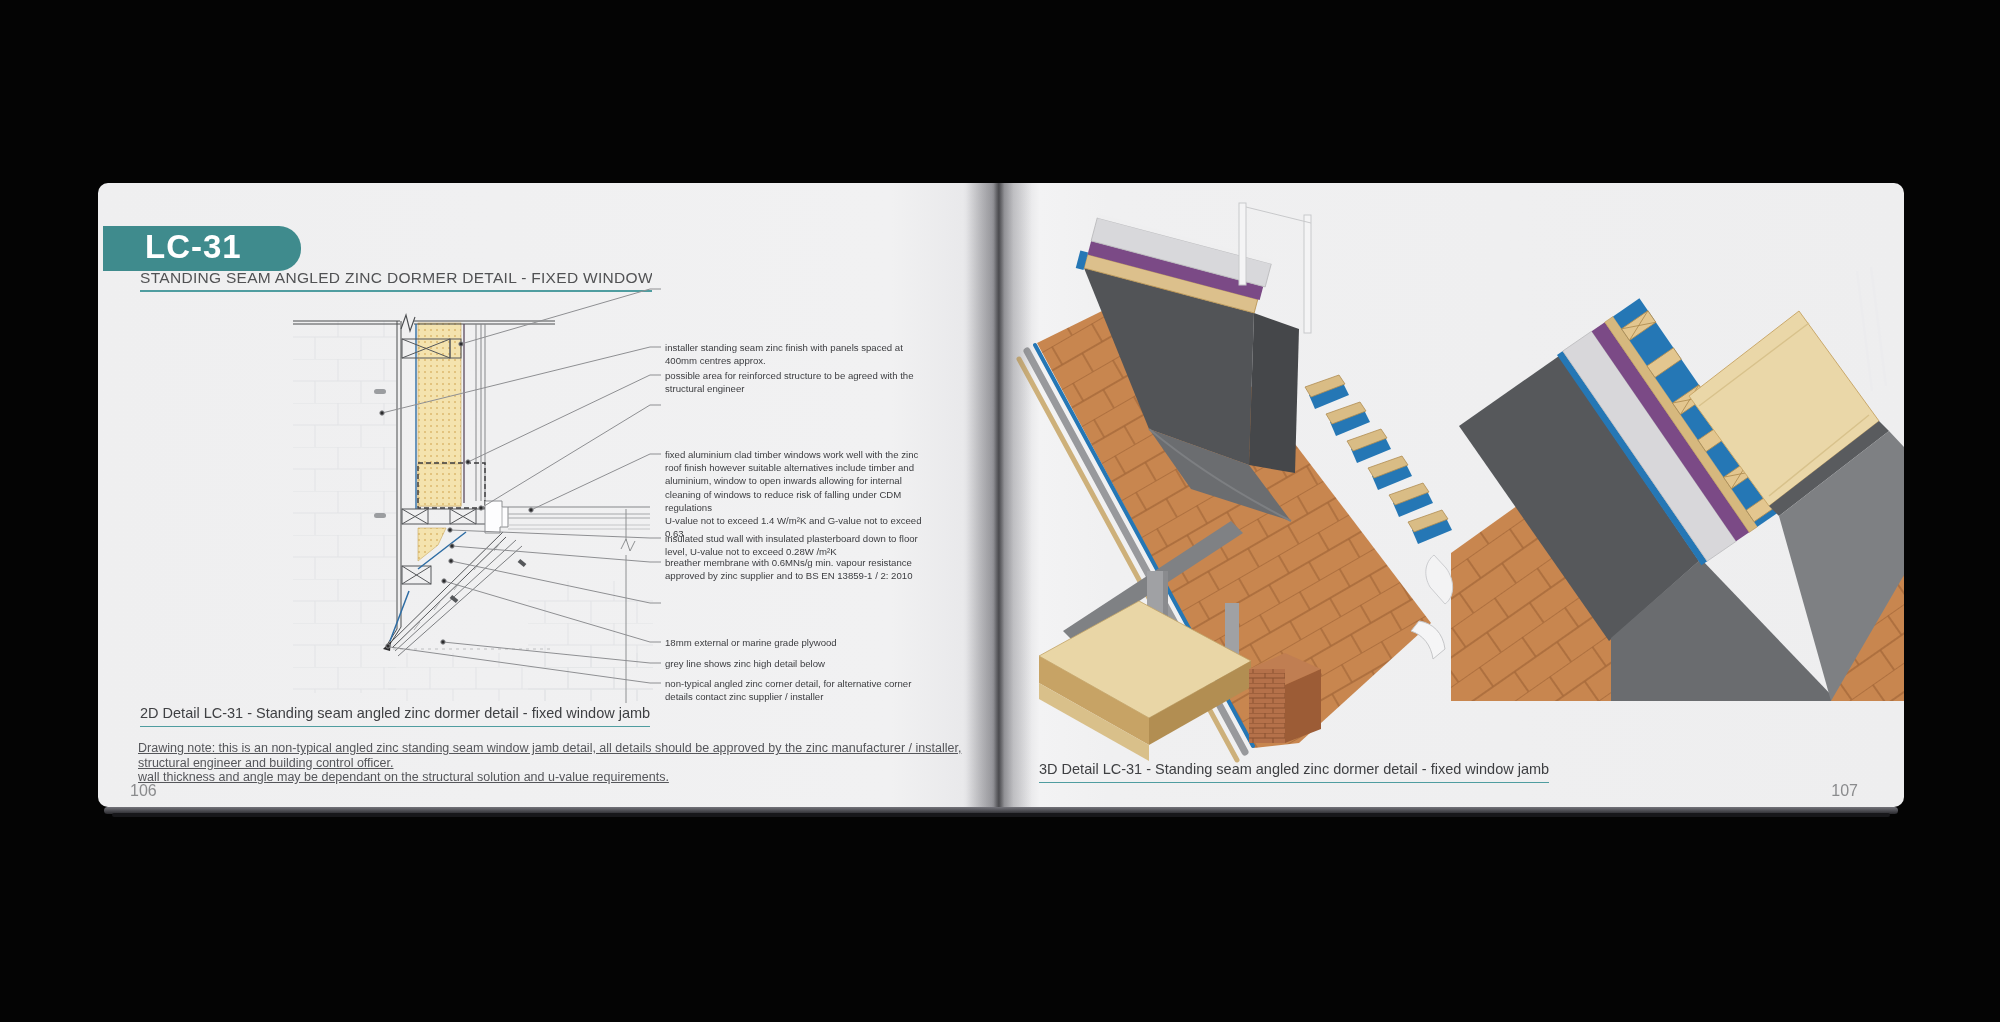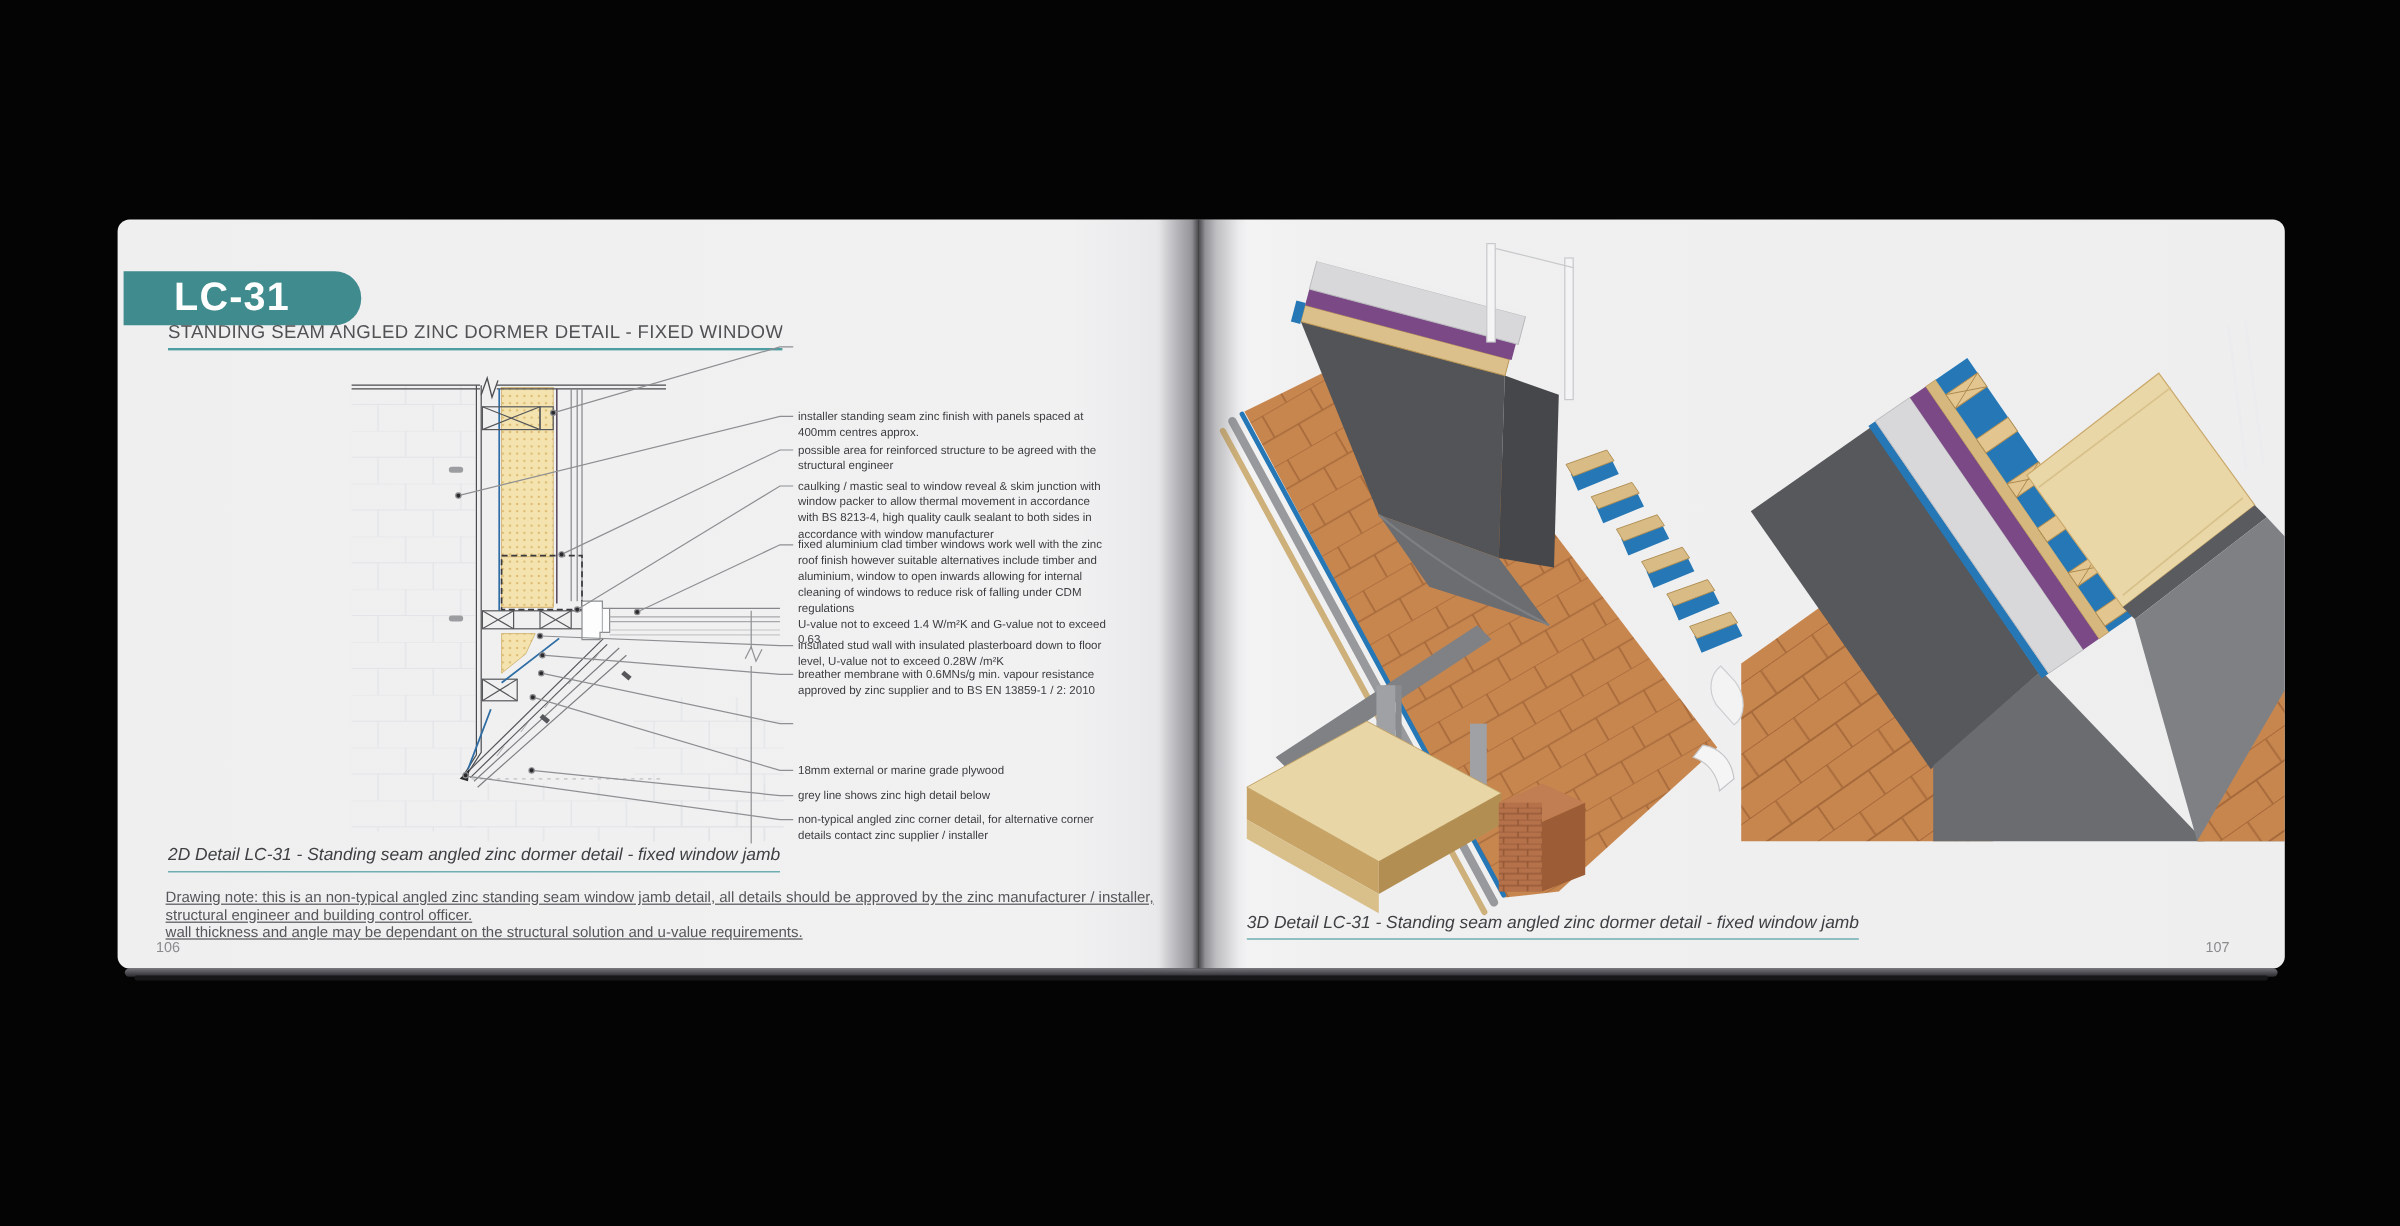--- a/index.html
+++ b/index.html
@@ -14,27 +14,27 @@
     background:linear-gradient(#73737a,#2a2a2e);}
   .stack2{position:absolute;left:112px;top:813px;width:1778px;height:4px;border-radius:3px;background:#17171a;}
   .badge{position:absolute;left:5px;top:43px;width:198px;height:45px;background:#3f8b8d;
     border-radius:0 22px 22px 0;color:#fff;font-weight:bold;font-size:33px;line-height:42px;
     padding-left:42px;box-sizing:border-box;letter-spacing:1px;}
   .ptitle{position:absolute;left:42px;top:86px;font-size:15.5px;letter-spacing:0.3px;color:#515254;
     border-bottom:2px solid #4f9da0;padding-bottom:3px;display:inline-block;width:512px;white-space:nowrap;overflow:hidden;}
   .drawsvg{position:absolute;left:0;top:0;width:901px;height:624px;}
   .ann{position:absolute;left:567px;width:258px;font-size:9.6px;line-height:13.2px;color:#3c3d40;
     white-space:pre-line;}
-  .caption{position:absolute;font-style:italic;font-size:14.5px;color:#3f4043;
+  .caption{position:absolute;font-size:14.5px;color:#3f4043;
     border-bottom:1.6px solid #4f9da0;padding-bottom:5px;display:inline-block;white-space:nowrap;}
   .cap-left{left:42px;top:522px;}
   .cap-right{left:40px;top:578px;}
   .note{position:absolute;left:40px;top:558px;width:866px;font-size:12.5px;line-height:14.5px;
     color:#55565a;white-space:pre-line;text-decoration:underline;}
-  .pnum{position:absolute;top:599px;font-size:12px;color:#8a8b8d;}
+  .pnum{position:absolute;top:599px;font-size:16px;color:#8a8b8d;}
   .pnum-left{left:32px;}
   .pnum-right{right:46px;}
   .rendersvg{position:absolute;left:0;top:0;width:905px;height:624px;}
 </style>
 </head>
 <body>
 
 <div class="book">
 
   <div class="page page-left">
@@ -135,21 +135,20 @@
           <circle cx="346" cy="398" r="2.2"></circle>
         <path d="M345 459 L552 480 H563" fill="none"></path>
           <circle cx="345" cy="459" r="2.2"></circle>
         <path d="M292 464 L552 500 H563" fill="none"></path>
           <circle cx="290" cy="463" r="2.2"></circle>
       </g>
     </svg>
 
     <div class="ann" style="top:158px">installer standing seam zinc finish with panels spaced at 400mm centres approx.</div>
     <div class="ann" style="top:186px">possible area for reinforced structure to be agreed with the structural engineer</div>
-    <div class="ann" style="top:216px">caulking / mastic seal to window reveal &amp; skim junction with window packer to allow thermal movement in accordance with BS 8213-4, high quality caulk sealant to both sides in accordance with window manufacturer</div>
     <div class="ann" style="top:265px">fixed aluminium clad timber windows work well with the zinc roof finish however suitable alternatives include timber and aluminium, window to open inwards allowing for internal cleaning of windows to reduce risk of falling under CDM regulations
 U-value not to exceed 1.4 W/m²K and G-value not to exceed 0.63</div>
     <div class="ann" style="top:349px">insulated stud wall with insulated plasterboard down to floor level, U-value not to exceed 0.28W /m²K</div>
     <div class="ann" style="top:373px">breather membrane with 0.6MNs/g min. vapour resistance approved by zinc supplier and to BS EN 13859-1 / 2: 2010</div>
     <div class="ann" style="top:453px">18mm external or marine grade plywood</div>
     <div class="ann" style="top:474px">grey line shows zinc high detail below</div>
     <div class="ann" style="top:494px">non-typical angled zinc corner detail, for alternative corner details contact zinc supplier / installer</div>
 
     <div class="caption cap-left">2D Detail LC-31 - Standing seam angled zinc dormer detail - fixed window jamb</div>
     <div class="note">Drawing note:  this is an non-typical angled zinc standing seam window jamb detail, all details should be approved by the zinc manufacturer / installer, structural engineer and building control officer.

